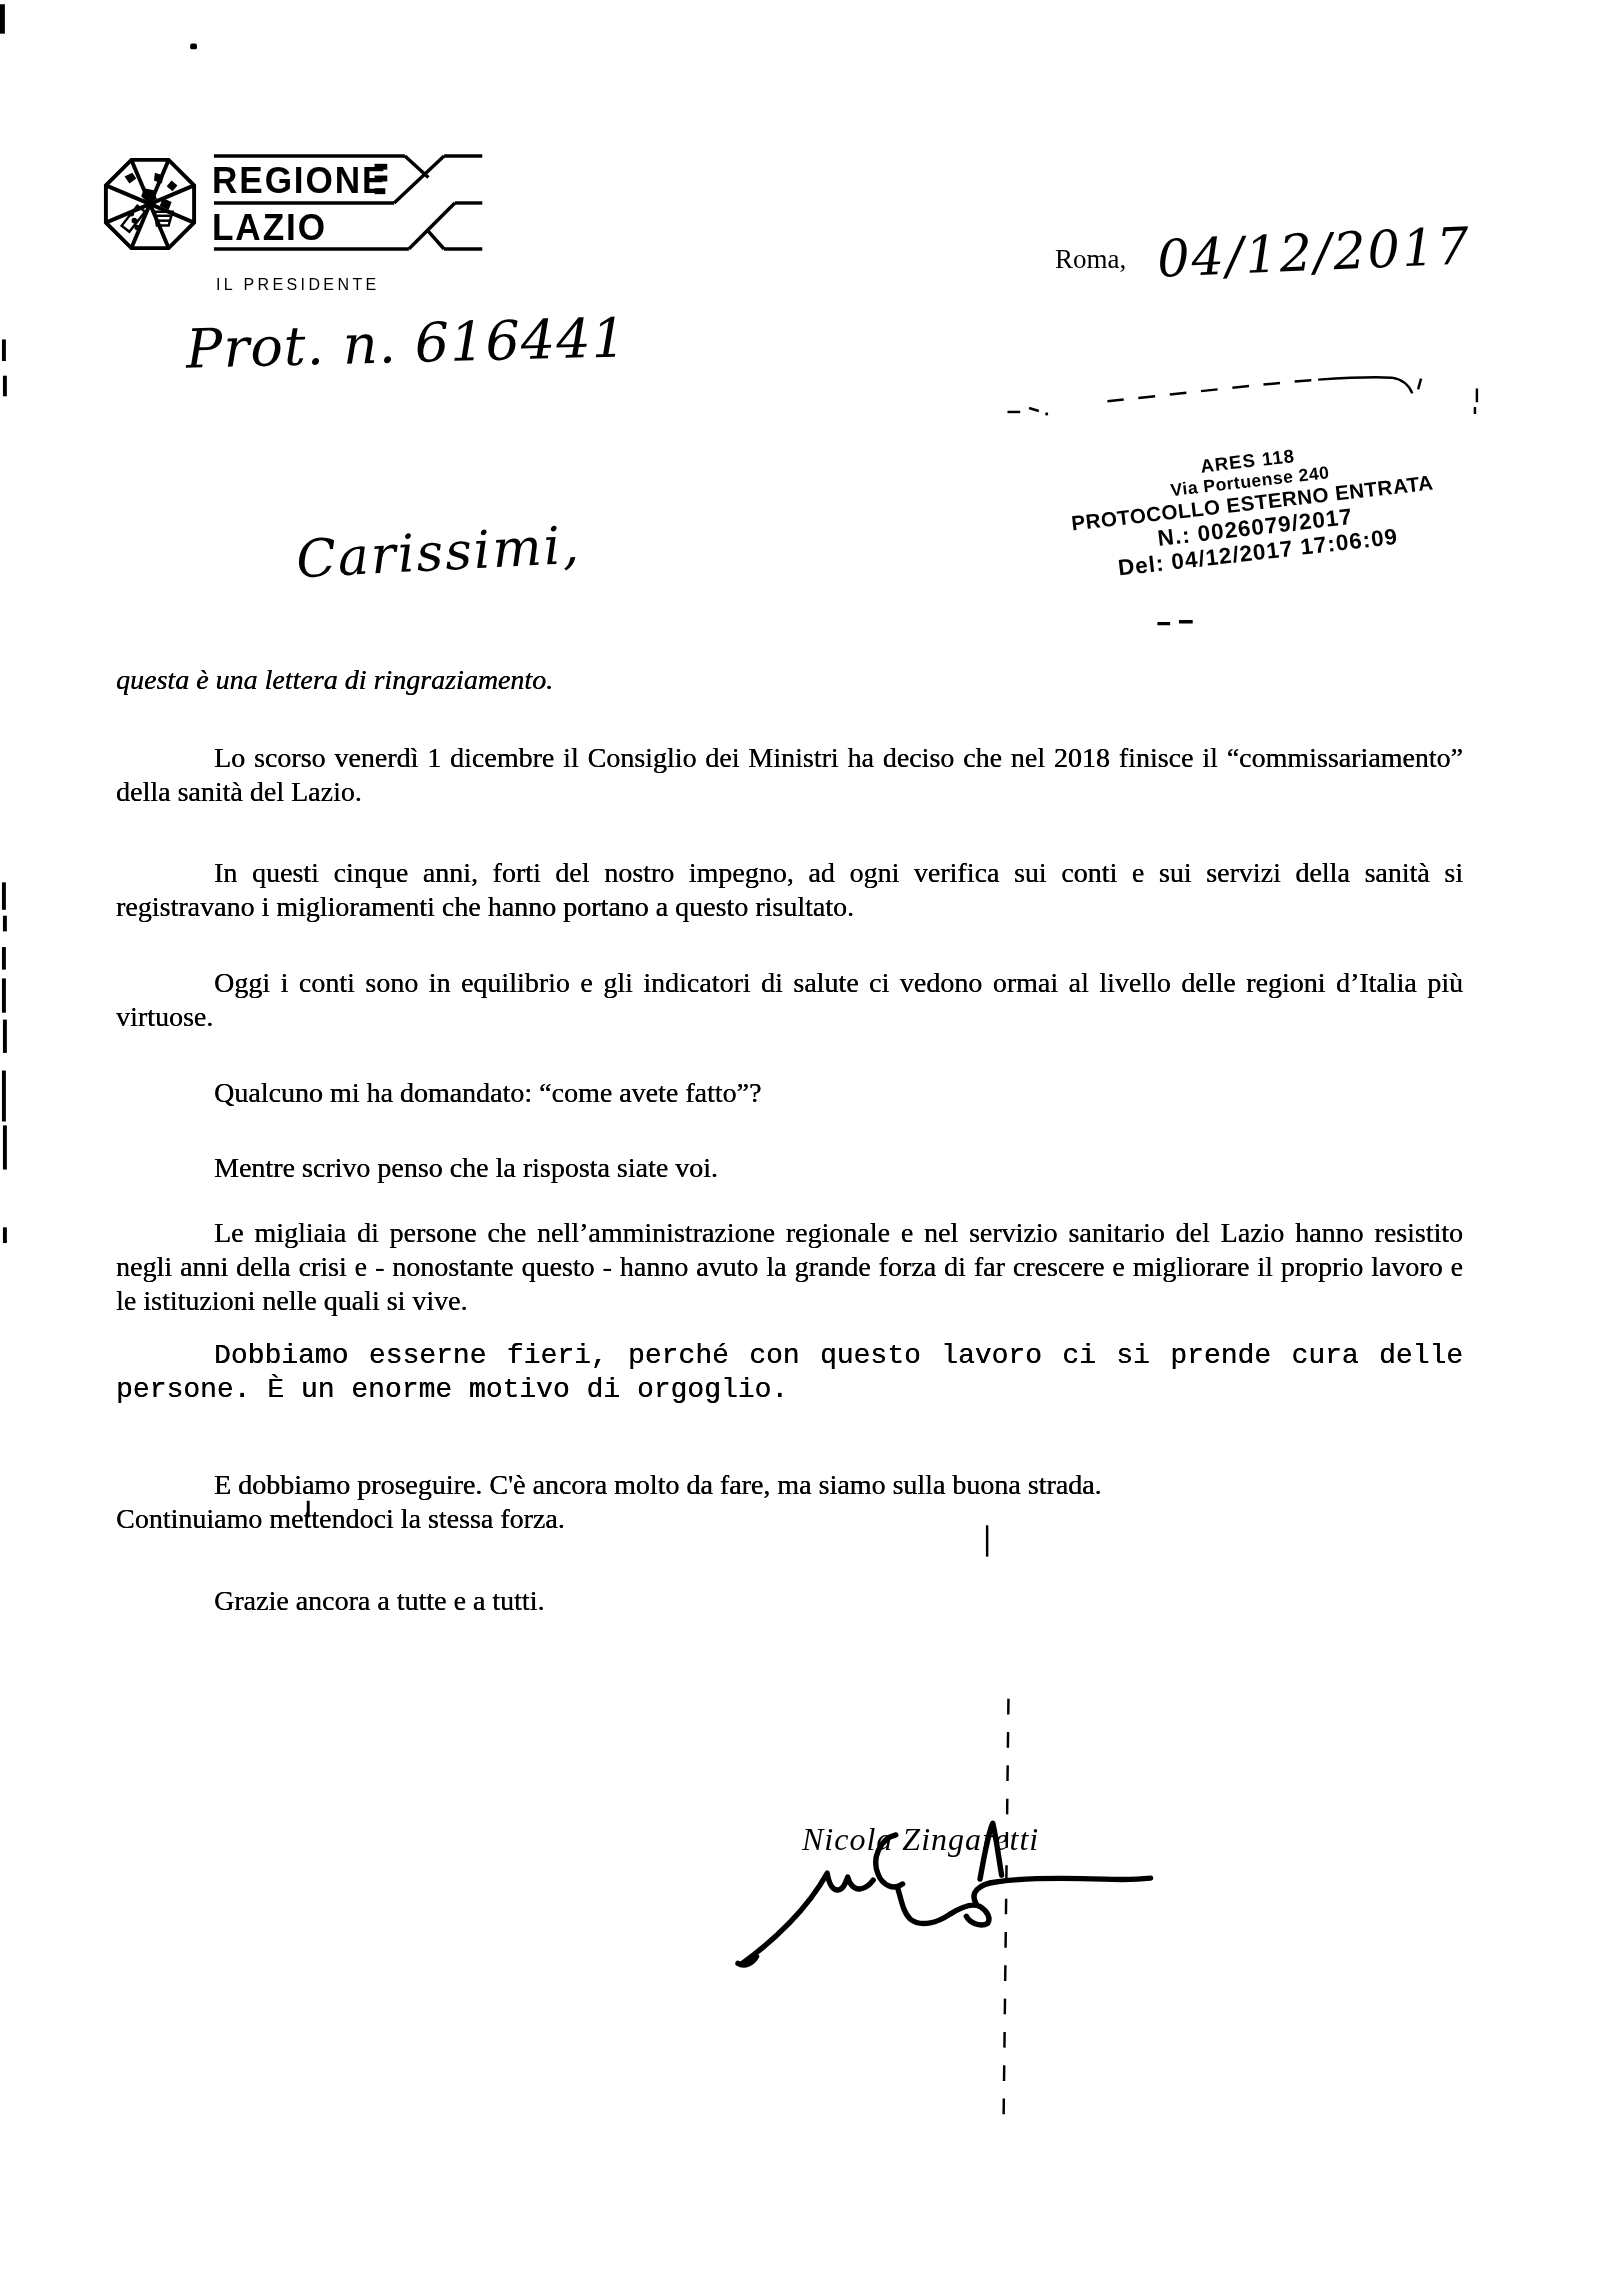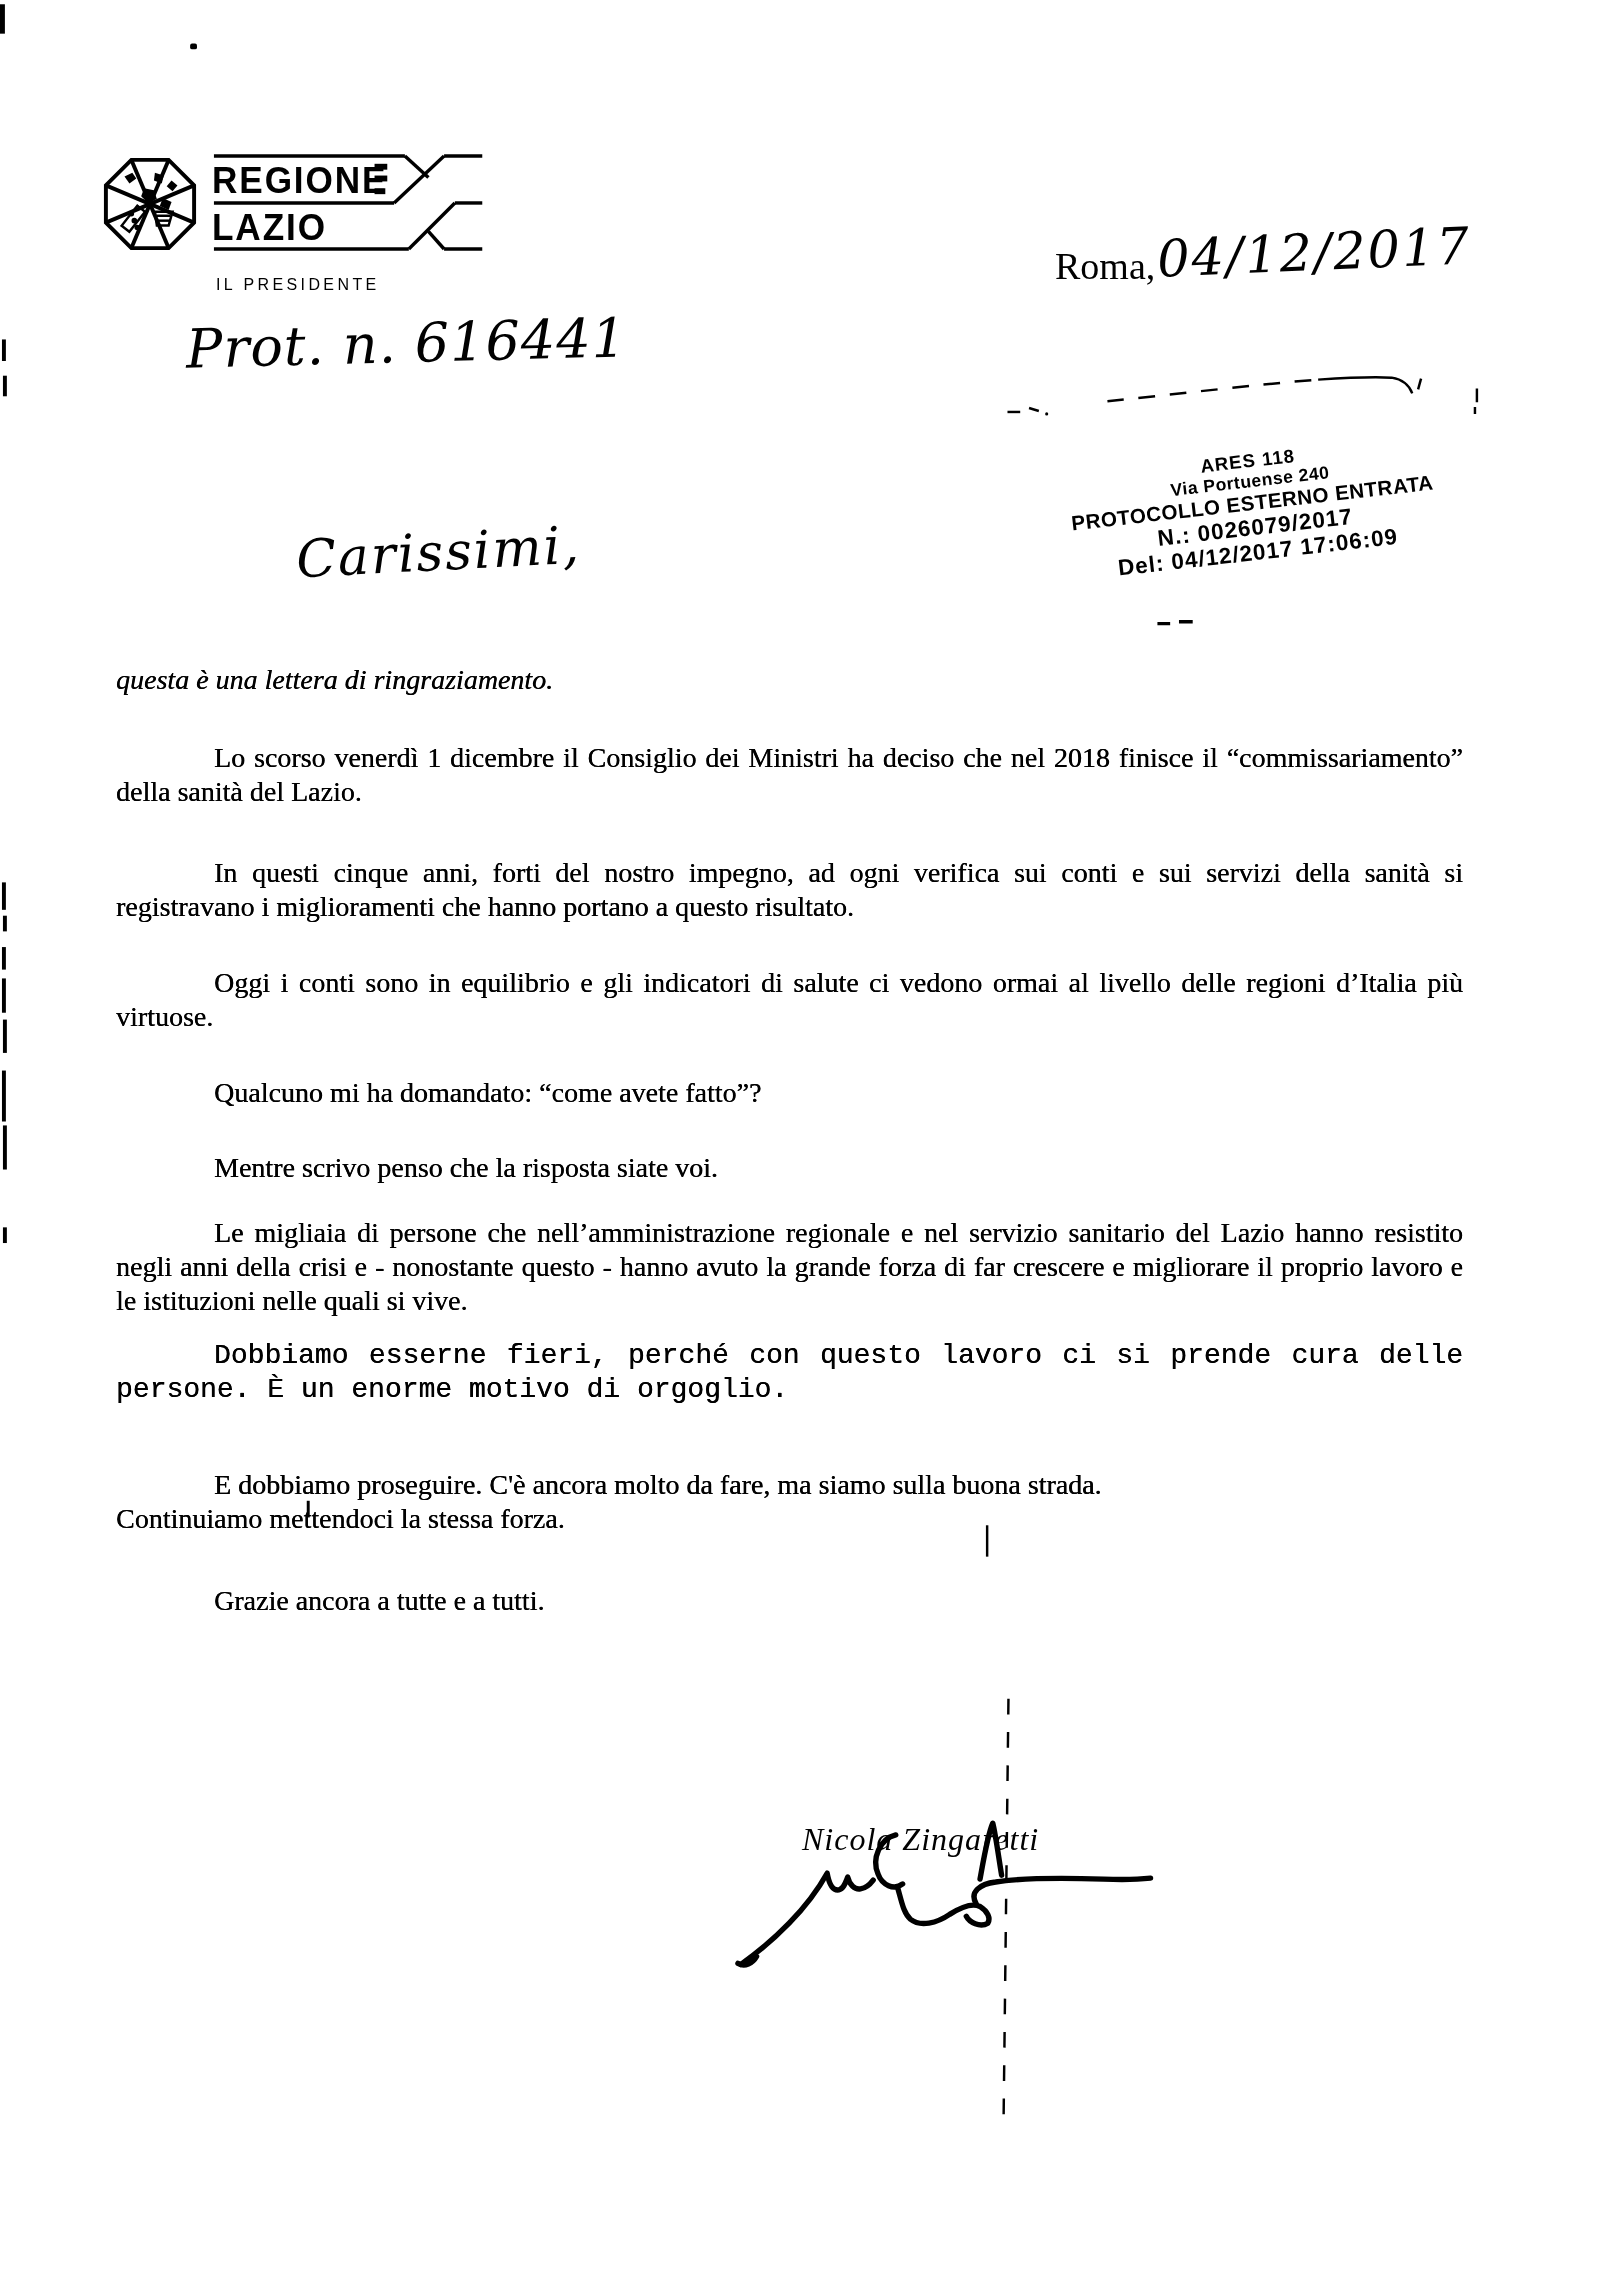--- a/index.html
+++ b/index.html
@@ -11,21 +11,21 @@
        font-size:37px;letter-spacing:2px;transform:scaleX(.95);transform-origin:left top;}
   #brand-lazio{left:212px;top:207px;font-family:"Liberation Sans",sans-serif;font-weight:700;
        font-size:37px;letter-spacing:2px;transform:scaleX(.95);transform-origin:left top;}
   #role{left:216px;top:276px;font-family:"Liberation Sans",sans-serif;font-size:16px;
        letter-spacing:3.4px;}
   
   .hand{font-family:"DejaVu Serif",serif;font-style:italic;white-space:nowrap;}
   #prot{left:186px;top:312px;font-size:54px;transform:rotate(-1.5deg);letter-spacing:1px;}
   #hand-date{left:1157px;top:223px;font-size:51px;transform:rotate(-2.5deg);letter-spacing:2px;}
   #greeting{left:296px;top:522px;font-size:52px;transform:rotate(-3deg);letter-spacing:2px;}
-  #roma{left:1055px;top:244px;font-size:38px;}
+  #roma{left:1055px;top:244px;font-size:27px;}
   
   #stamp{left:1068px;top:451px;width:370px;transform:rotate(-6.5deg);text-align:center;
        font-family:"Liberation Sans",sans-serif;font-weight:700;color:#000;}
   #stamp .s1{font-size:18.6px;line-height:20.6px;letter-spacing:1px;}
   #stamp .s2{font-size:17.6px;line-height:19.6px;letter-spacing:0.5px;}
   #stamp .s3{font-size:20.6px;line-height:23.5px;letter-spacing:0.5px;}
   #stamp .s4{font-size:22.5px;line-height:25.5px;letter-spacing:1px;}
   #stamp .s5{font-size:22.5px;line-height:25.5px;letter-spacing:1px;}
   
   .para{position:absolute;left:116px;width:1347px;margin:0;font-size:28px;line-height:34px;

